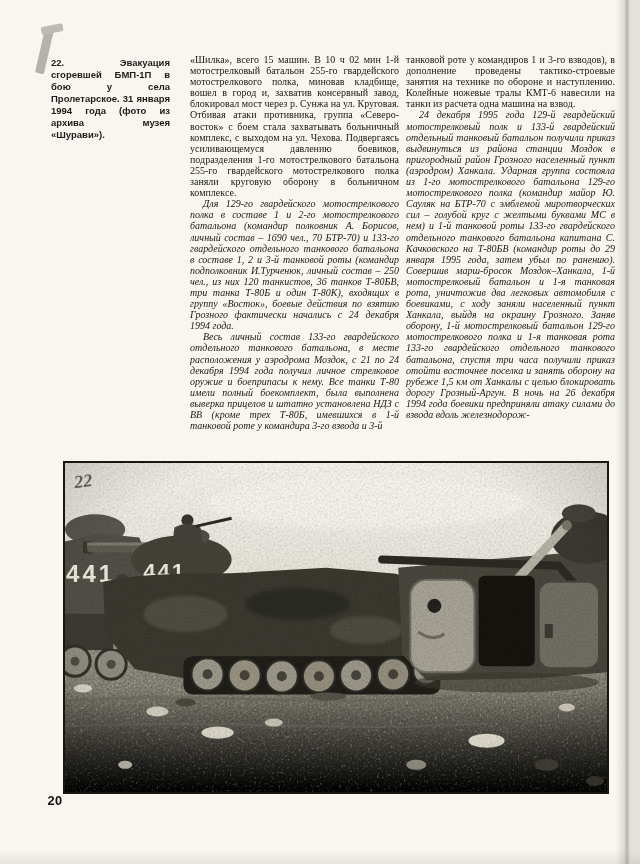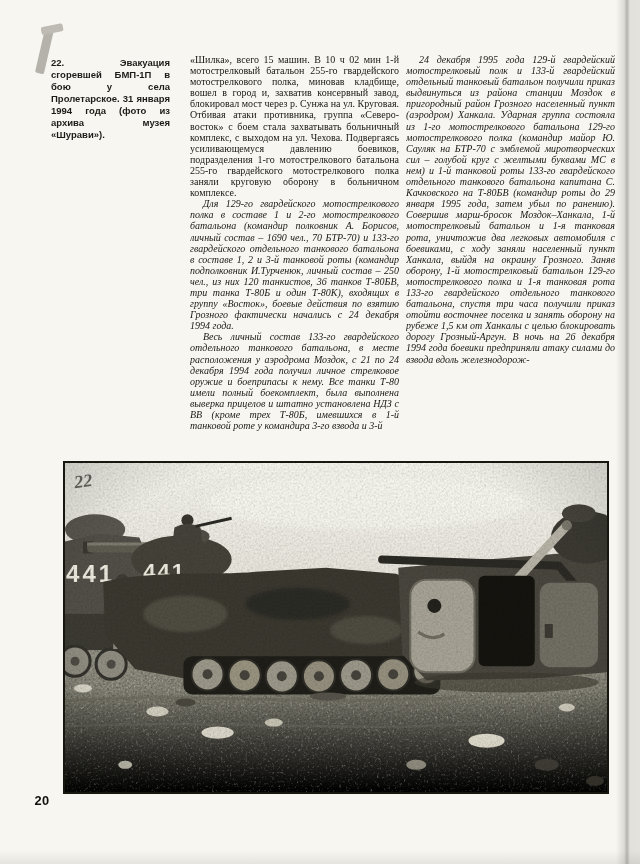--- a/index.html
+++ b/index.html
@@ -23,41 +23,42 @@
   .col{position:absolute;top:54px;width:209px;height:403px;overflow:hidden;
        font-size:10px;line-height:11.1px;text-align:justify;}
   .col1{left:190px;} .col2{left:406px;}
   .col p{margin:0;padding:0;}
   .col p.ind{text-indent:13px;font-style:italic;}
   
   .photo{position:absolute;left:63px;top:461px;width:546px;height:333px;margin:0;
          border:2px solid #17160f;box-sizing:border-box;background:#e8e6dd;}
   .photo svg{display:block;width:100%;height:100%;}
   
-  .pageno{position:absolute;left:34px;top:793px;font-family:"Liberation Sans",sans-serif;
+  .pageno{position:absolute;left:47px;top:793px;font-family:"Liberation Sans",sans-serif;
           font-weight:700;font-size:13.5px;color:#12110d;letter-spacing:.5px;transform:scaleX(.95);}
 </style>
 </head>
 <body>
 
 <div class="canvas">
 
   <div class="corner-fold"></div>
   <div class="page-edge-right"></div>
   <div class="page-edge-bottom"></div>
 
   <aside class="caption">22. Эвакуация сгоревшей БМП-1П в бою у села Пролетарское. 31 января 1994 года (фото из архива музея «Шурави»).</aside>
 
   <div class="col col1">
     <p>«Шилка», всего 15 машин. В 10 ч 02 мин 1-й мотострелковый батальон 255-го гвардейского мотострелкового полка, миновав кладбище, вошел в город и, захватив консервный завод, блокировал мост через р. Сунжа на ул. Круговая. Отбивая атаки противника, группа «Северо-восток» с боем стала захватывать больничный комплекс, с выходом на ул. Чехова. Подвергаясь усиливающемуся давлению боевиков, подразделения 1-го мотострелкового батальона 255-го гвардейского мотострелкового полка заняли круговую оборону в больничном комплексе.</p>
     <p class="ind">Для 129-го гвардейского мотострелкового полка в составе 1 и 2-го мотострелкового батальона (командир полковник А. Борисов, личный состав – 1690 чел., 70 БТР-70) и 133-го гвардейского отдельного танкового батальона в составе 1, 2 и 3-й танковой роты (командир подполковник И.Турченюк, личный состав – 250 чел., из них 120 танкистов, 36 танков Т-80БВ, три танка Т-80Б и один Т-80К), входящих в группу «Восток», боевые действия по взятию Грозного фактически начались с 24 декабря 1994 года.</p>
     <p class="ind">Весь личный состав 133-го гвардейского отдельного танкового батальона, в месте расположения у аэродрома Моздок, с 21 по 24 декабря 1994 года получил личное стрелковое оружие и боеприпасы к нему. Все танки Т-80 имели полный боекомплект, была выполнена выверка прицелов и штатно установлена НДЗ с ВВ (кроме трех Т-80Б, имевшихся в 1-й танковой роте у командира 3-го взвода и 3-й</p>
   </div>
 
   <div class="col col2">
+    <p>танковой роте у командиров 1 и 3-го взводов), в дополнение проведены тактико-строевые занятия на технике по обороне и наступлению. Колейные ножевые тралы КМТ-6 навесили на танки из расчета одна машина на взвод.</p>
     <p class="ind">24 декабря 1995 года 129-й гвардейский мотострелковый полк и 133-й гвардейский отдельный танковый батальон получили приказ выдвинуться из района станции Моздок в пригородный район Грозного населенный пункт (аэродром) Ханкала. Ударная группа состояла из 1-го мотострелкового батальона 129-го мотострелкового полка (командир майор Ю. Сауляк на БТР-70 с эмблемой миротворческих сил – голубой круг с желтыми буквами МС в нем) и 1-й танковой роты 133-го гвардейского отдельного танкового батальона капитана С. Качковского на Т-80БВ (командир роты до 29 января 1995 года, затем убыл по ранению). Совершив марш-бросок Моздок–Ханкала, 1-й мотострелковый батальон и 1-я танковая рота, уничтожив два легковых автомобиля с боевиками, с ходу заняли населенный пункт Ханкала, выйдя на окраину Грозного. Заняв оборону, 1-й мотострелковый батальон 129-го мотострелкового полка и 1-я танковая рота 133-го гвардейского отдельного танкового батальона, спустя три часа получили приказ отойти восточнее поселка и занять оборону на рубеже 1,5 км от Ханкалы с целью блокировать дорогу Грозный-Аргун. В ночь на 26 декабря 1994 года боевики предприняли атаку силами до взвода вдоль железнодорож-</p>
   </div>
 
   <figure class="photo">
     <svg viewBox="0 0 540 327" preserveAspectRatio="none">
       <defs>
         <linearGradient id="skyG" x1="0" y1="0" x2="0" y2="1">
           <stop offset="0" stop-color="#f3f2eb"></stop>
             <stop offset="1" stop-color="#e1ded4"></stop>
         </linearGradient>

